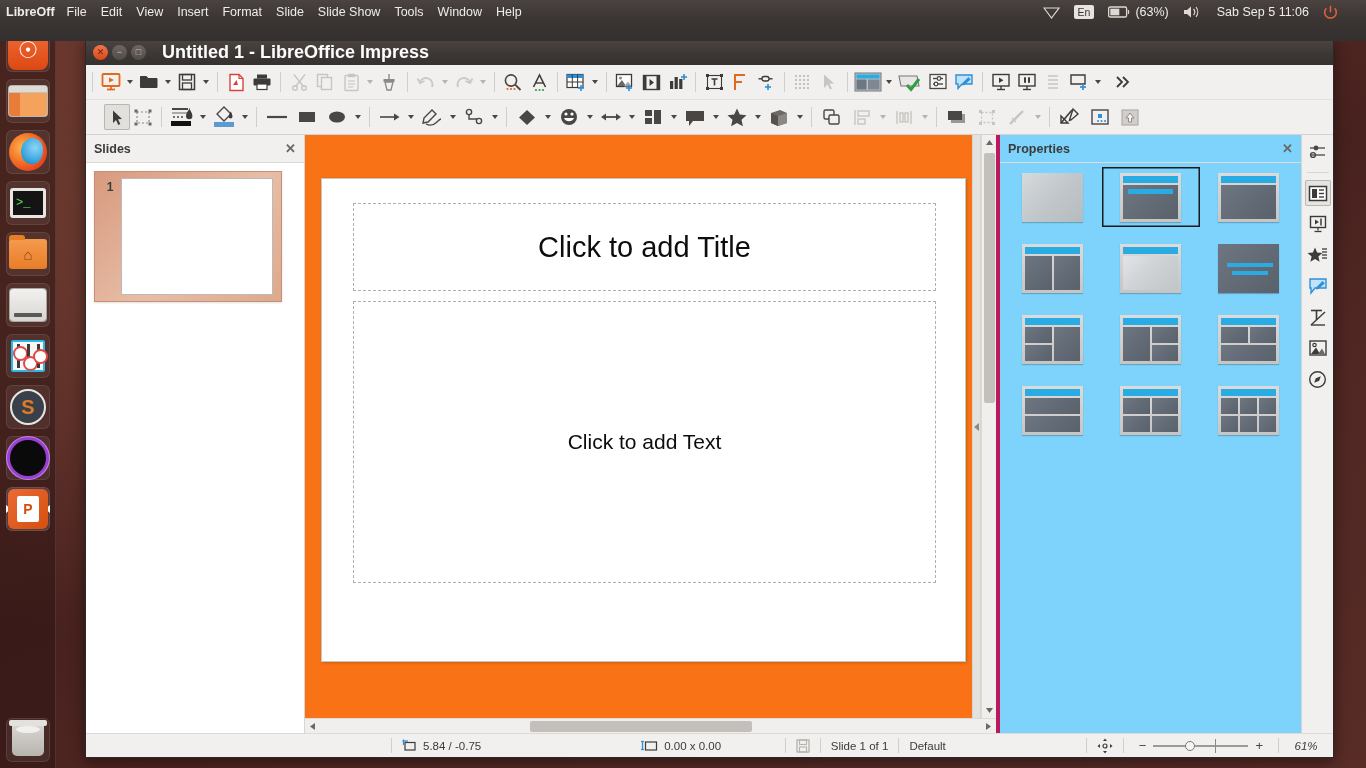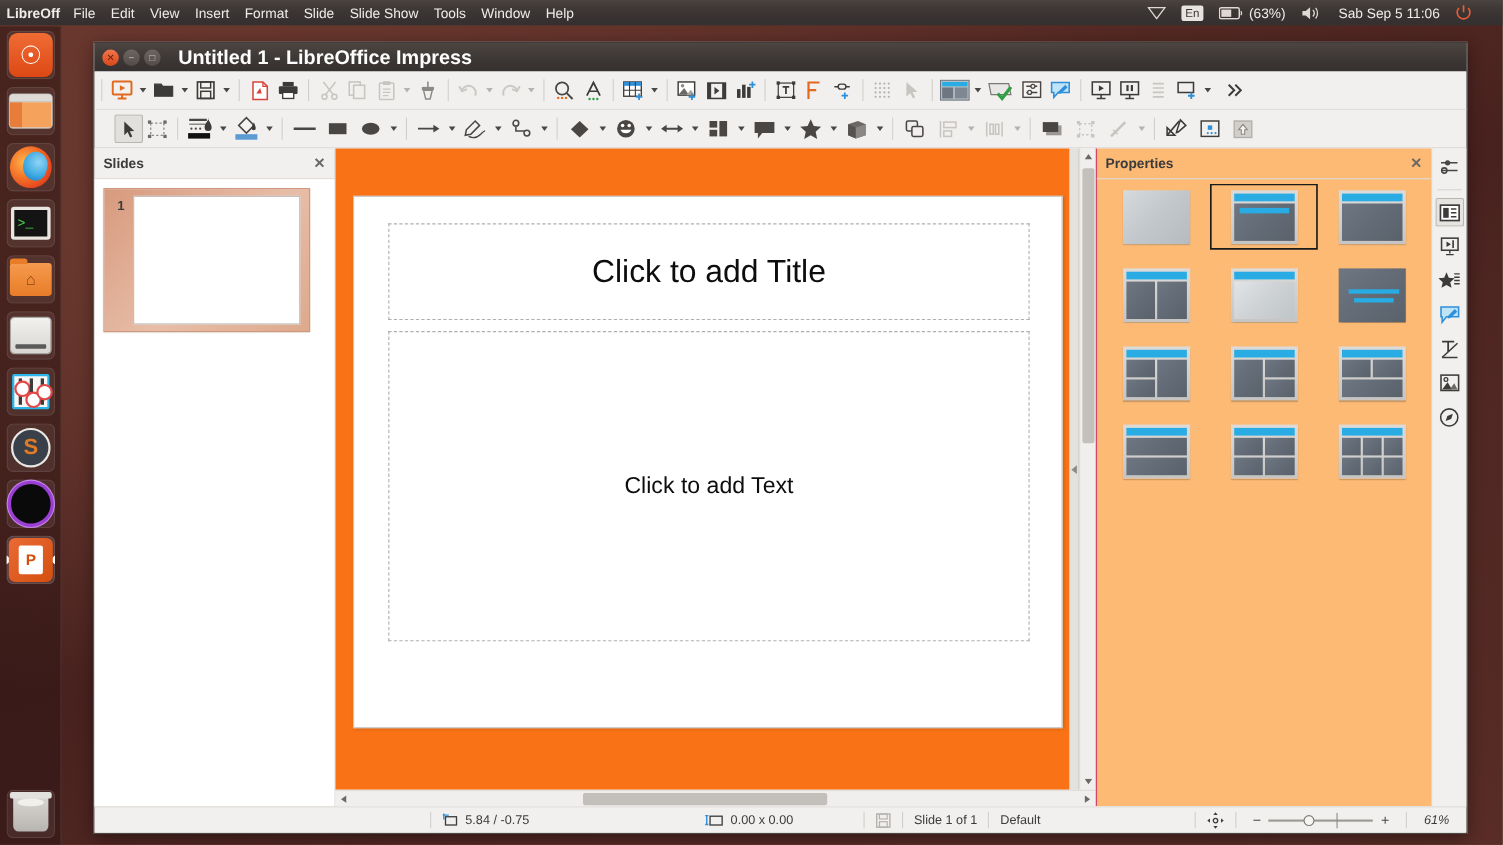--- a/index.html
+++ b/index.html
@@ -13,23 +13,23 @@
     background: #5a2e28;
     background-image:
       radial-gradient(ellipse at 20% 30%, #6b3a30 0%, transparent 55%),
       radial-gradient(ellipse at 75% 70%, #512824 0%, transparent 60%),
       linear-gradient(160deg, #6a362c 0%, #47211e 50%, #5e2f28 100%);
     position: relative;
   }
 
   
   #top-panel {
-    position: absolute; top: 0; left: 0; width: 1366px; height: 23px;
+    position: absolute; top: 0; left: 0; width: 1366px; height: 41px;
     background: linear-gradient(180deg, #4a4340 0%, #3b3533 45%, #343030 100%);
-    display: flex; align-items: center;
+    display: flex; 
     color: #e8e4e0; font-size: 12.5px;
     z-index: 50;
   }
   #menu-left { display: flex; align-items: center; height: 24px; }
   #menu-left .mi {
     padding: 0 7px; height: 24px; line-height: 24px; white-space: nowrap;
     color: #efece9;
   }
   #menu-left .mi.appname { font-weight: bold; padding-left: 6px; padding-right: 5px;}
   #indicators { margin-left: auto; display: flex; align-items: center; height: 24px; padding-right: 22px; gap: 2px;}
@@ -221,22 +221,22 @@
   .hscroll .arr{width:15px;height:15px;display:flex;align-items:center;justify-content:center;}
   .hscroll .thumb{position:absolute;top:2px;height:11px;background:#c3c0bc;border-radius:2px;}
   .collapse-handle {
     width:9px; background:#e4e2df; display:flex;align-items:center;justify-content:center;
     border-left:1px solid #d8d5d1;border-right:1px solid #d8d5d1;
   }
   .collapse-handle .tri{width:0;height:0;border-top:4px solid transparent;border-bottom:4px solid transparent;}
 
   
   #properties-panel {
-    width: 305px; flex:0 0 305px; background:#fdba74; display:flex;flex-direction:column;
-    border-left:1px solid #be185d;
+    width: 305px; flex:0 0 305px; background:#7dd3fc; display:flex;flex-direction:column;
+    border-left:4px solid #be185d;
   }
   #prop-body { flex:1; overflow:hidden; }
   .section-head {
     display:flex;align-items:center;gap:8px;padding:7px 10px 5px 10px;
     font-weight:bold;font-size:12.5px;color:#3b3b3b;
   }
   .minus { width:9px;height:2px;background:#4a4644; }
   #layouts-grid {
     display:grid; grid-template-columns: repeat(3, 98px); gap:11px 0;
     padding: 4px 8px; justify-content:center;

